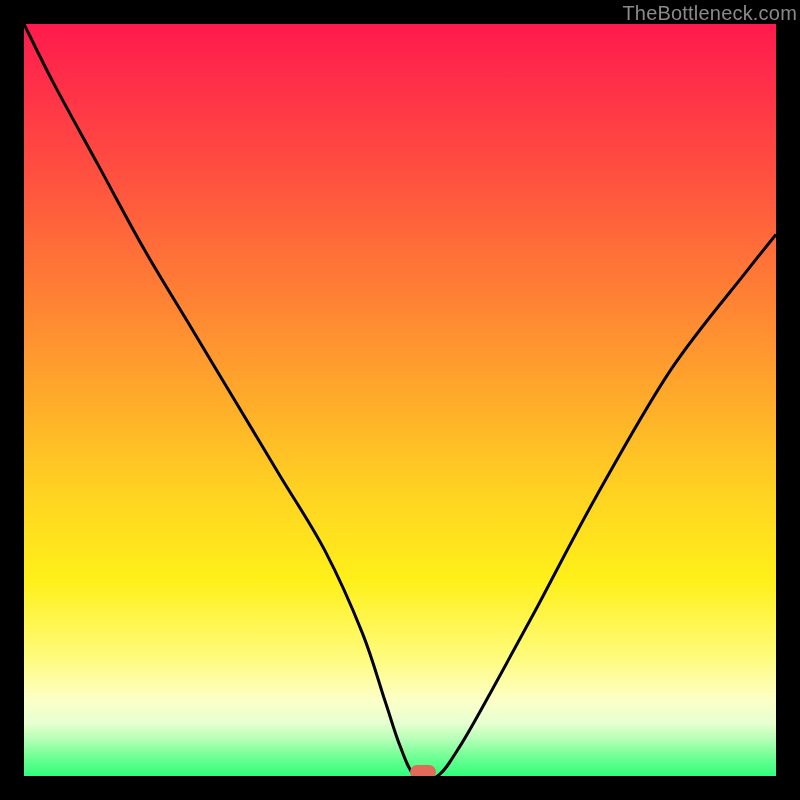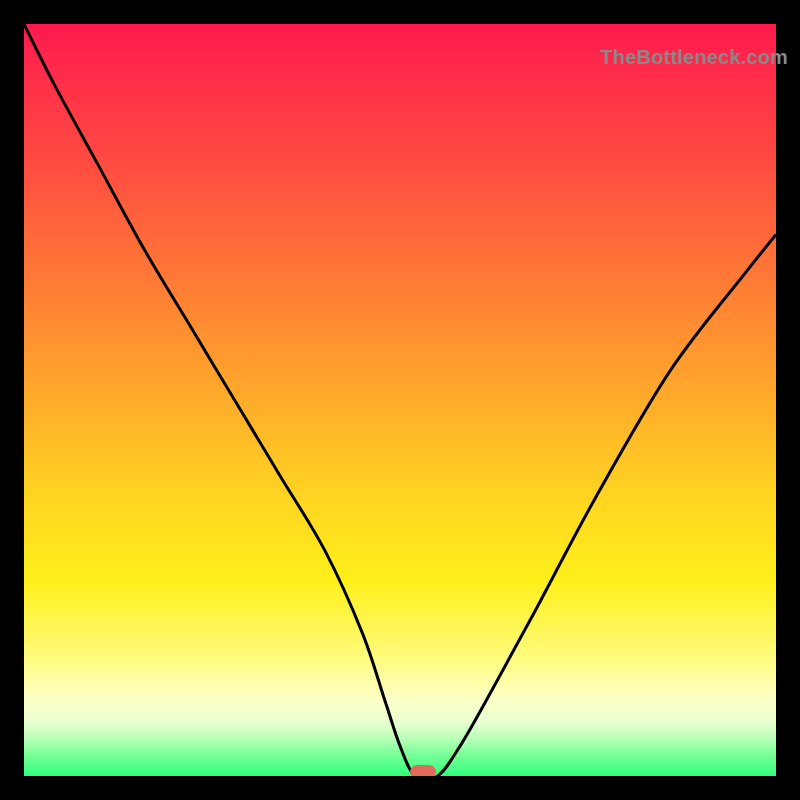--- a/index.html
+++ b/index.html
@@ -54,27 +54,26 @@
     height: 100%;
   }
   .marker {
     position: absolute;
     background: #e26a5a;
     border-radius: 8px;
   }
   .watermark {
     position: absolute;
     top: 2px;
-    right: 12px;
+    right: 3px;
     font-family: Arial, Helvetica, sans-serif;
     font-size: 20px;
     color: #8a8a8a;
-    font-weight: 700;
+    font-weight: 400;
     letter-spacing: 0.2px;
-    margin-top: 44px;
   }
 </style>
 </head>
 <body>
 
 <div class="frame">
   <div class="plot-area">
     <div class="gradient"></div>
     <svg class="curve-svg" viewBox="0 0 752 752" preserveAspectRatio="none">
       <path id="curve-path" fill="none" stroke="#000000" stroke-width="3" d="M 0,0 C 5.013333333333334,10.026666666666662 17.546666666666667,36.346666666666636 30.080000000000002,60.15999999999997 C 42.61333333333334,83.9733333333333 60.160000000000004,115.30666666666666 75.2,142.88 C 90.24000000000001,170.45333333333335 105.28,199.28000000000003 120.32000000000001,225.60000000000002 C 135.36,251.92000000000002 150.4,275.73333333333335 165.44,300.8 C 180.48,325.8666666666667 195.52000000000004,350.93333333333334 210.56000000000003,376 C 225.60000000000002,401.06666666666666 240.64000000000001,426.1333333333333 255.68,451.2 C 270.72,476.26666666666665 287.0133333333333,500.08 300.8,526.4 C 314.5866666666667,552.72 328.3733333333334,584.0533333333333 338.40000000000003,609.12 C 348.4266666666667,634.1866666666667 354.6933333333333,658 360.96,676.8 C 367.22666666666663,695.5999999999999 370.9866666666667,709.3866666666667 376,721.92 C 381.0133333333333,734.4533333333333 384.77333333333337,746.9866666666667 391.04,752 C 397.3066666666667,757.0133333333333 406.08000000000004,757.0133333333333 413.6,752 C 421.12,746.9866666666667 427.38666666666666,735.7066666666666 436.15999999999997,721.92 C 444.9333333333333,708.1333333333333 453.70666666666665,691.8399999999999 466.24,669.28 C 478.77333333333337,646.72 493.81333333333333,619.1466666666666 511.36,586.56 C 528.9066666666666,553.9733333333332 548.96,513.8666666666667 571.52,473.76 C 594.0799999999999,433.6533333333333 621.6533333333334,383.52 646.72,345.91999999999996 C 671.7866666666666,308.31999999999994 704.3733333333333,270.71999999999997 721.92,248.15999999999997 C 739.4666666666666,225.6 746.9866666666667,216.8266666666667 752,210.56000000000006"></path>

